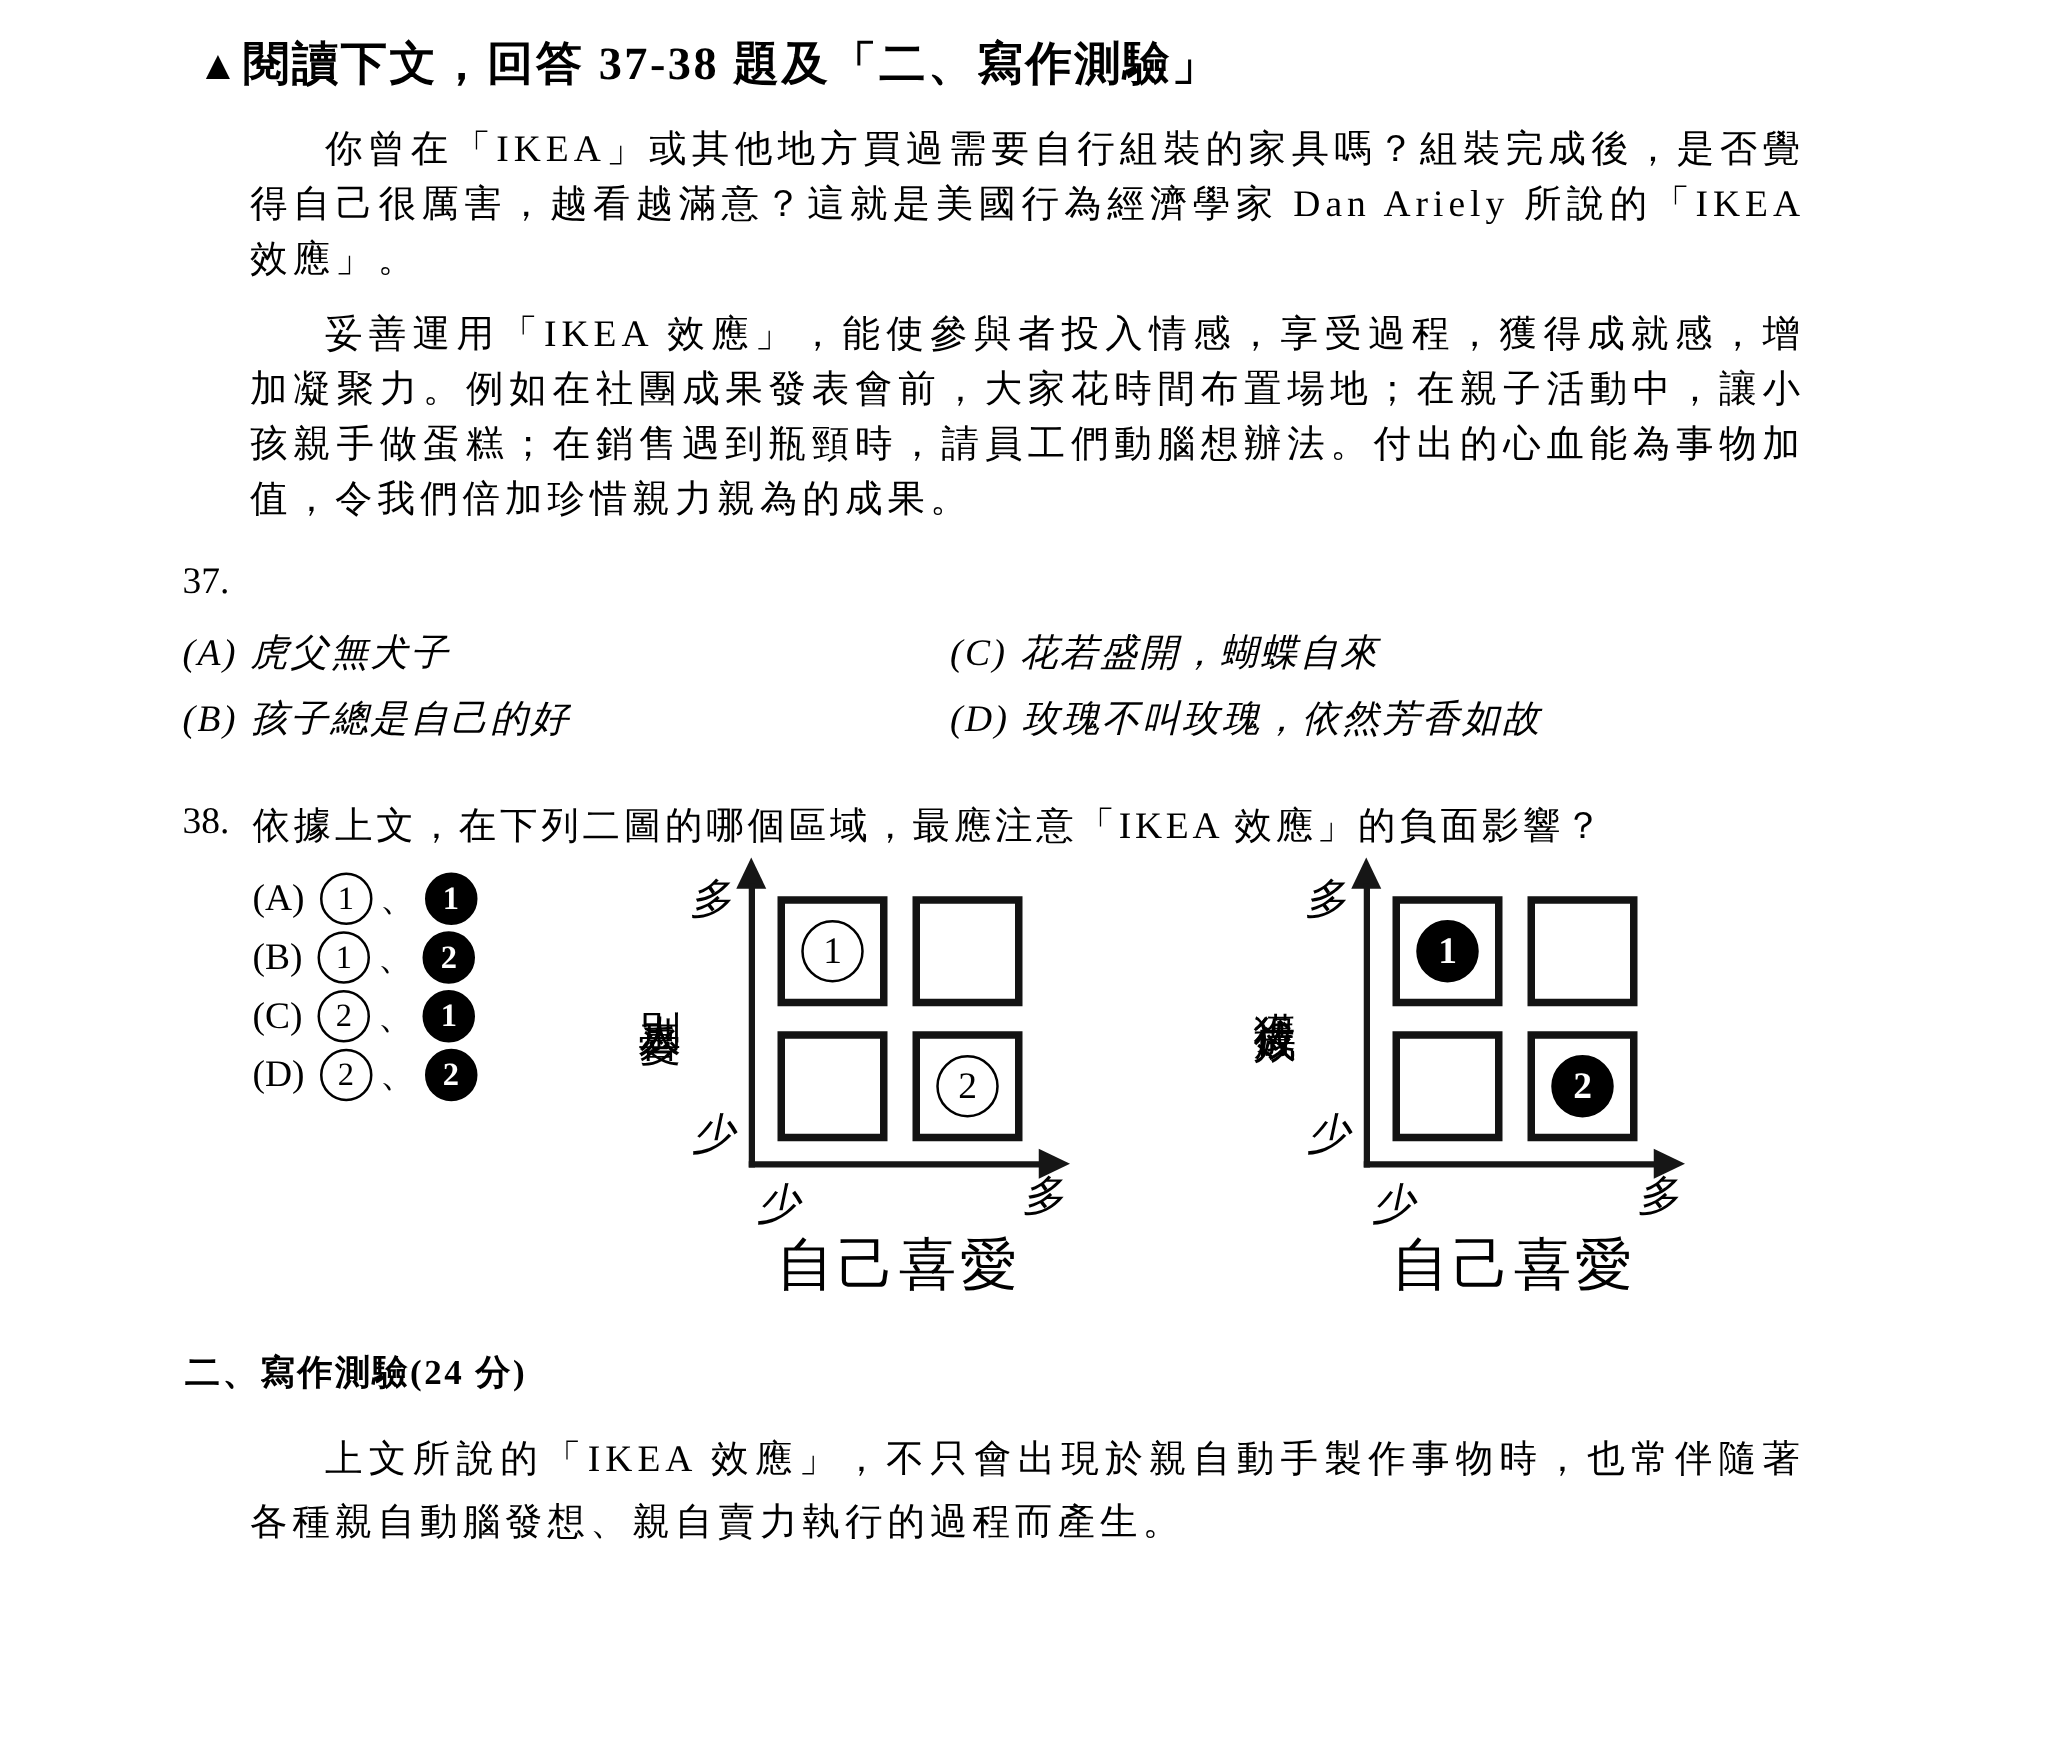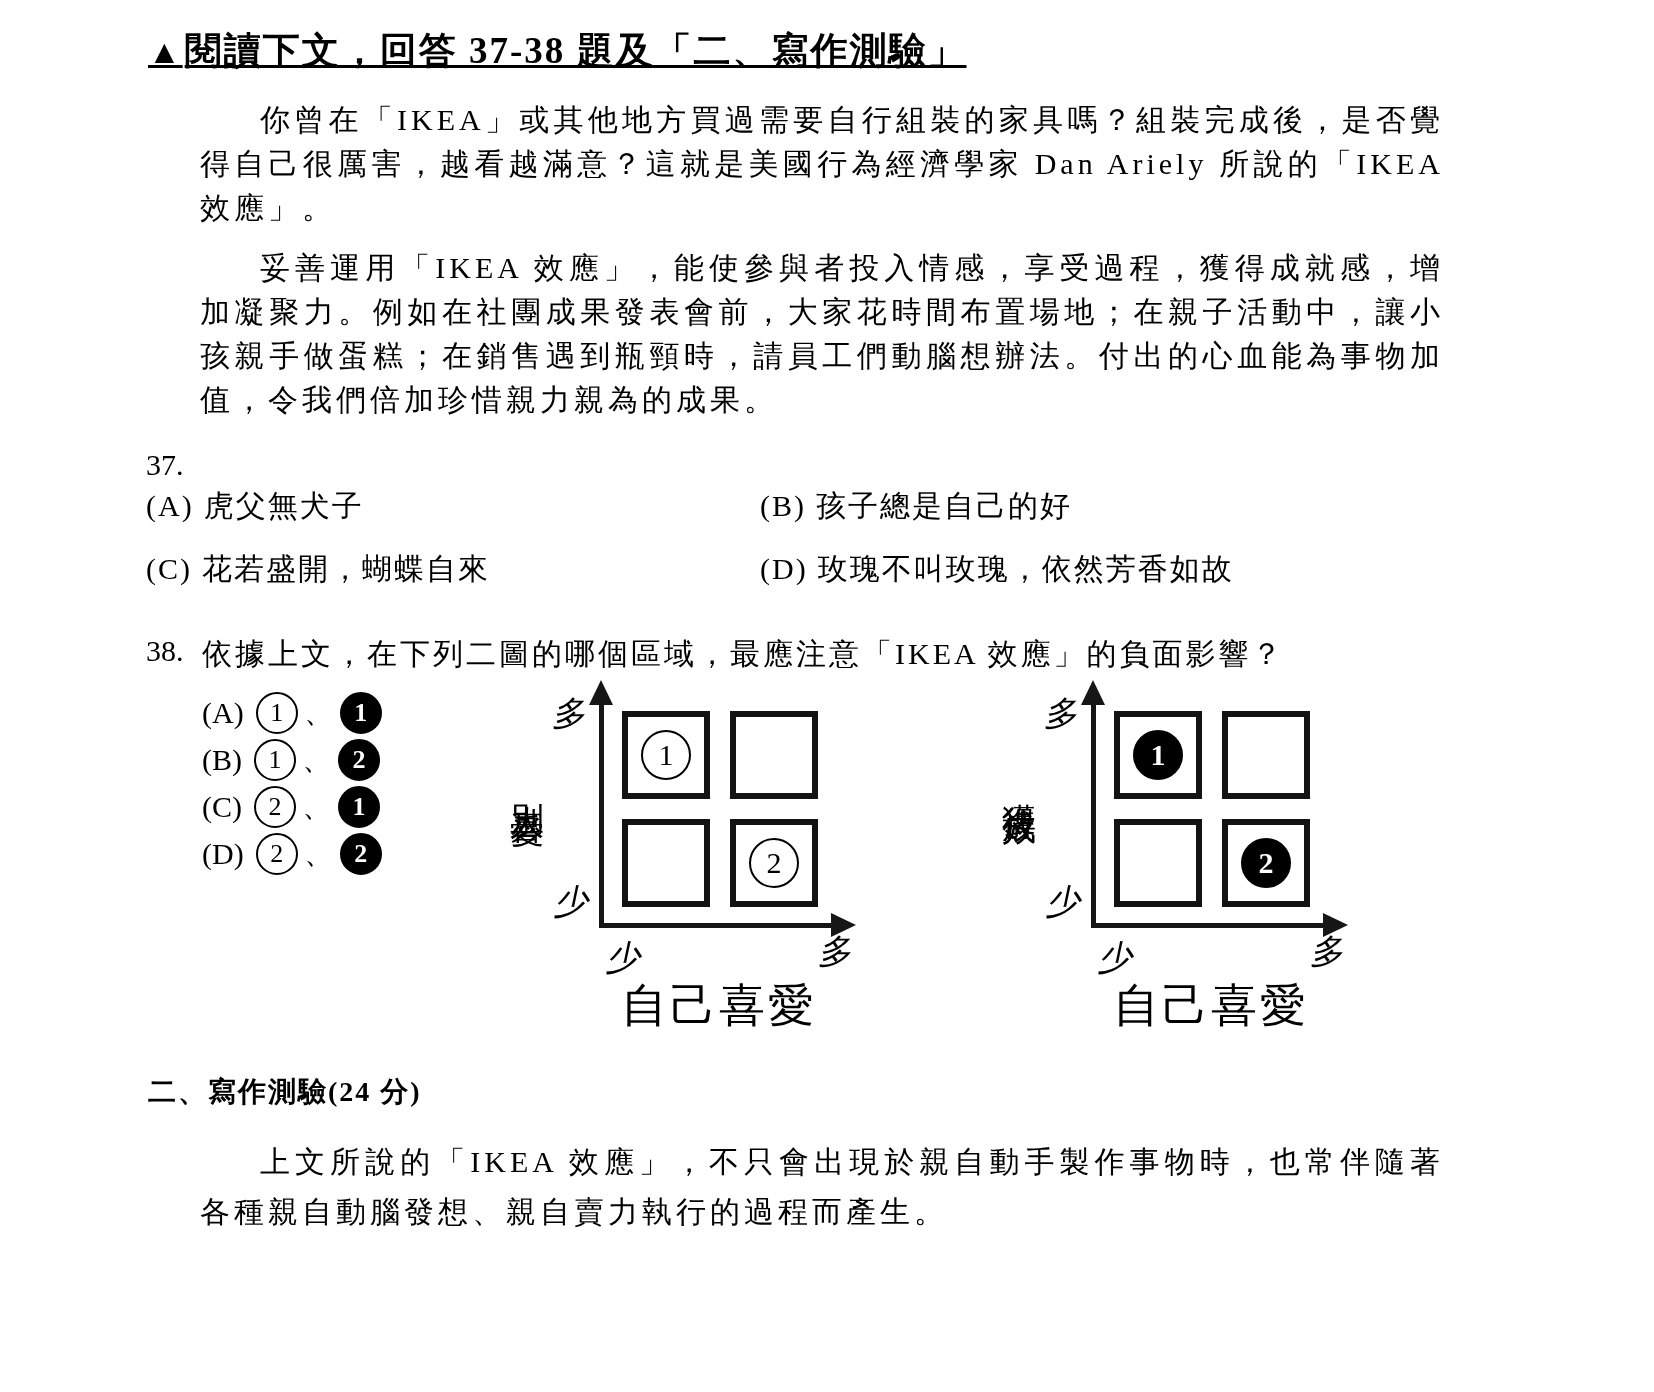--- a/index.html
+++ b/index.html
@@ -6,21 +6,21 @@
   body {
     width:1654px; height:1392px; overflow:hidden;
     color:#000;
     font-family:"Liberation Serif","DejaVu Serif",serif;
   }
   .page { box-sizing:border-box; padding:26px 170px 0 146px; }
 
   
   .reading-header {
     font-size:37px; font-weight:bold; letter-spacing:2px;
-    margin:0 0 22px 2px; white-space:nowrap;text-decoration:underline;
+    margin:0 0 22px 12px; white-space:nowrap;
   }
   .tri { font-size:33px; margin-right:2px; }
 
   
   .passage p {
     font-size:30px; line-height:44px; letter-spacing:4px;
     margin:16px 0 0 54px; width:1244px;
     text-align:justify; text-justify:inter-character;
     text-indent:2em;
   }
@@ -28,21 +28,21 @@
   
   .question { display:flex; font-size:30px; }
   .q37 { margin-top:26px;flex-direction:column; }
   .q38 { margin-top:44px; }
   .q-number { flex:none; width:56px; }
   .q-content { flex:1; }
   .q-stem { letter-spacing:3px; white-space:nowrap; }
 
   .q37-options {
     display:grid; grid-template-columns:614px auto;
-    row-gap:22px; margin-top:4px;
+    row-gap:12px; margin-top:20px;font-style:italic;
   }
   .option { letter-spacing:2px; white-space:nowrap; }
   .opt-label { margin-right:10px; }
 
   .q38-row { display:flex; margin-top:14px; }
   .q38-options { flex:none; width:300px; }
   .q38-option { height:47px; display:flex; align-items:center; }
   .q38-option .opt-label { margin-right:12px; }
   .sep { margin:0 6px; }
 
@@ -120,24 +120,24 @@
   </div>
 
   <div class="question q37">
     <div class="q-number">37.</div>
     <div class="q-content">
       <div class="q37-options">
         <div class="option">
           <span class="opt-label">(A)</span><span>虎父無犬子</span>
         </div>
         <div class="option">
+          <span class="opt-label">(C)</span><span>花若盛開，蝴蝶自來</span>
+        </div>
+        <div class="option">
           <span class="opt-label">(B)</span><span>孩子總是自己的好</span>
-        </div>
-        <div class="option">
-          <span class="opt-label">(C)</span><span>花若盛開，蝴蝶自來</span>
         </div>
         <div class="option">
           <span class="opt-label">(D)</span><span>玫瑰不叫玫瑰，依然芳香如故</span>
         </div>
       </div>
     </div>
   </div>
 
   <div class="question q38">
     <div class="q-number">38.</div>

